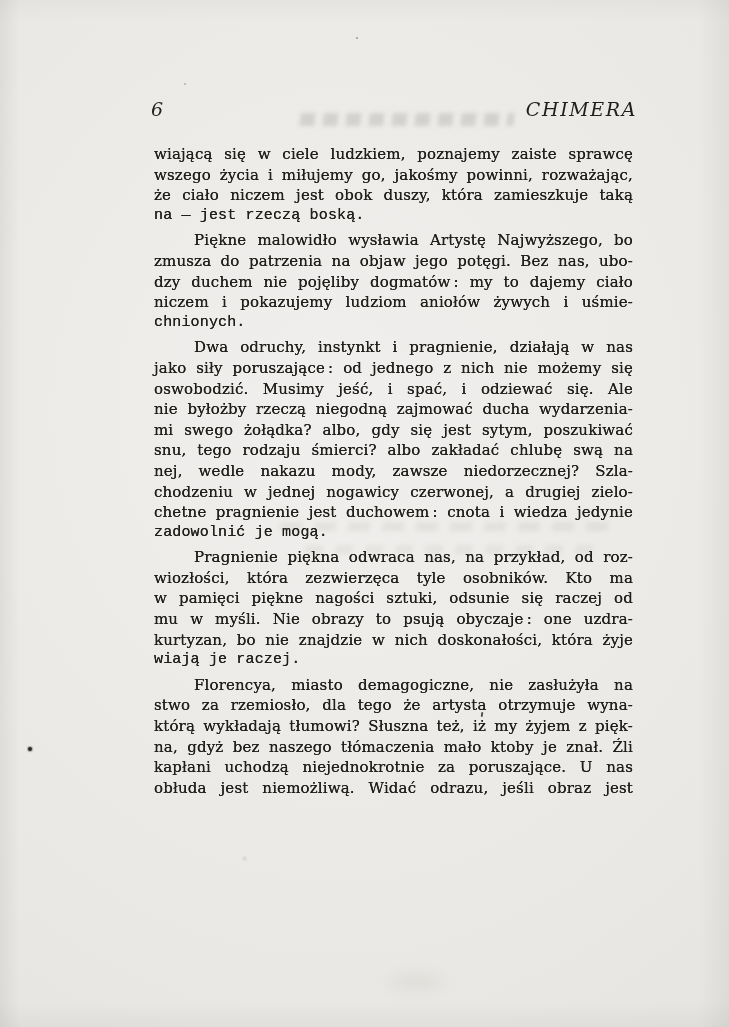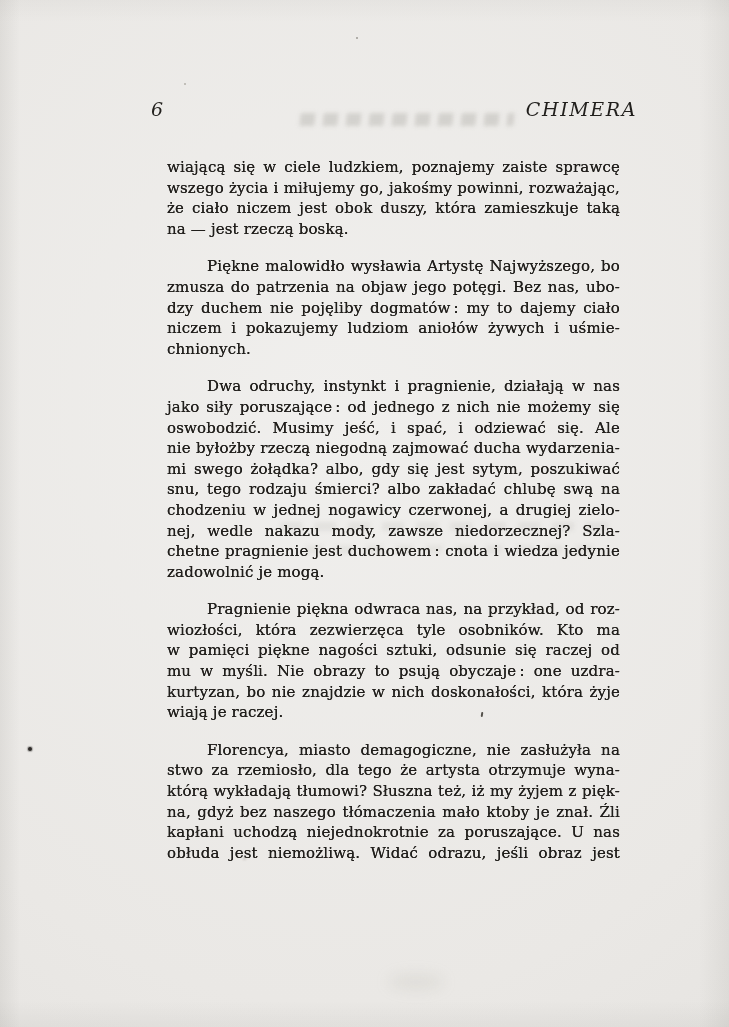--- a/index.html
+++ b/index.html
@@ -31,33 +31,33 @@
     line-height: 24px;
   }
   .page-number { font-size: 19px; }
   .journal-title { letter-spacing: 1.6px; }
   .text-block {
     position: absolute;
     left: 150px;
     top: 140px;
     width: 487px;
   }
-  .paragraph { margin: 17px; }
+  .paragraph { margin: 4px; }
   .line {
     font-size: 15px;
     line-height: 20.6px;
     letter-spacing: 0.15px;
     text-align: justify;
     text-align-last: justify;
     -moz-text-align-last: justify;
     text-shadow: 0 0 0.3px currentColor;
     white-space: normal;
   }
   .line.first { text-indent: 40px; }
-  .line.last  { text-align-last: left; -moz-text-align-last: left; }
+  .line.last  { text-align-last: left; font-family: Liberation Mono, monospace; -moz-text-align-last: left; }
   
   .ghost {
     position: absolute;
     filter: blur(2px);
     transform: skewX(-6deg);
     pointer-events: none;
   }
   .ghost-1 {
     left: 300px; top: 113px; width: 214px; height: 13px;
     background: repeating-linear-gradient(90deg,
@@ -109,22 +109,22 @@
         <div class="line">niczem i pokazujemy ludziom aniołów żywych i uśmie-</div>
         <div class="line last">chnionych.</div>
       </div>
       <div class="paragraph">
         <div class="line first">Dwa odruchy, instynkt i pragnienie, działają w nas</div>
         <div class="line">jako siły poruszające : od jednego z nich nie możemy się</div>
         <div class="line">oswobodzić.  Musimy jeść, i spać, i odziewać się.  Ale</div>
         <div class="line">nie byłożby rzeczą niegodną zajmować ducha wydarzenia-</div>
         <div class="line">mi swego żołądka?  albo, gdy się jest sytym, poszukiwać</div>
         <div class="line">snu, tego rodzaju śmierci?  albo zakładać chlubę swą na</div>
+        <div class="line">nej, wedle nakazu mody, zawsze niedorzecznej?  Szla-</div>
         <div class="line">chodzeniu w jednej nogawicy czerwonej, a drugiej zielo-</div>
-        <div class="line">nej, wedle nakazu mody, zawsze niedorzecznej?  Szla-</div>
         <div class="line">chetne pragnienie jest duchowem : cnota i wiedza jedynie</div>
         <div class="line last">zadowolnić je mogą.</div>
       </div>
       <div class="paragraph">
         <div class="line first">Pragnienie piękna odwraca nas, na przykład, od roz-</div>
         <div class="line">wiozłości, która zezwierzęca tyle osobników.  Kto ma</div>
         <div class="line">w pamięci piękne nagości sztuki, odsunie się raczej od</div>
         <div class="line">mu w myśli.  Nie obrazy to psują obyczaje : one uzdra-</div>
         <div class="line">kurtyzan, bo nie znajdzie w nich doskonałości, która żyje</div>
         <div class="line last">wiają je raczej.</div>

